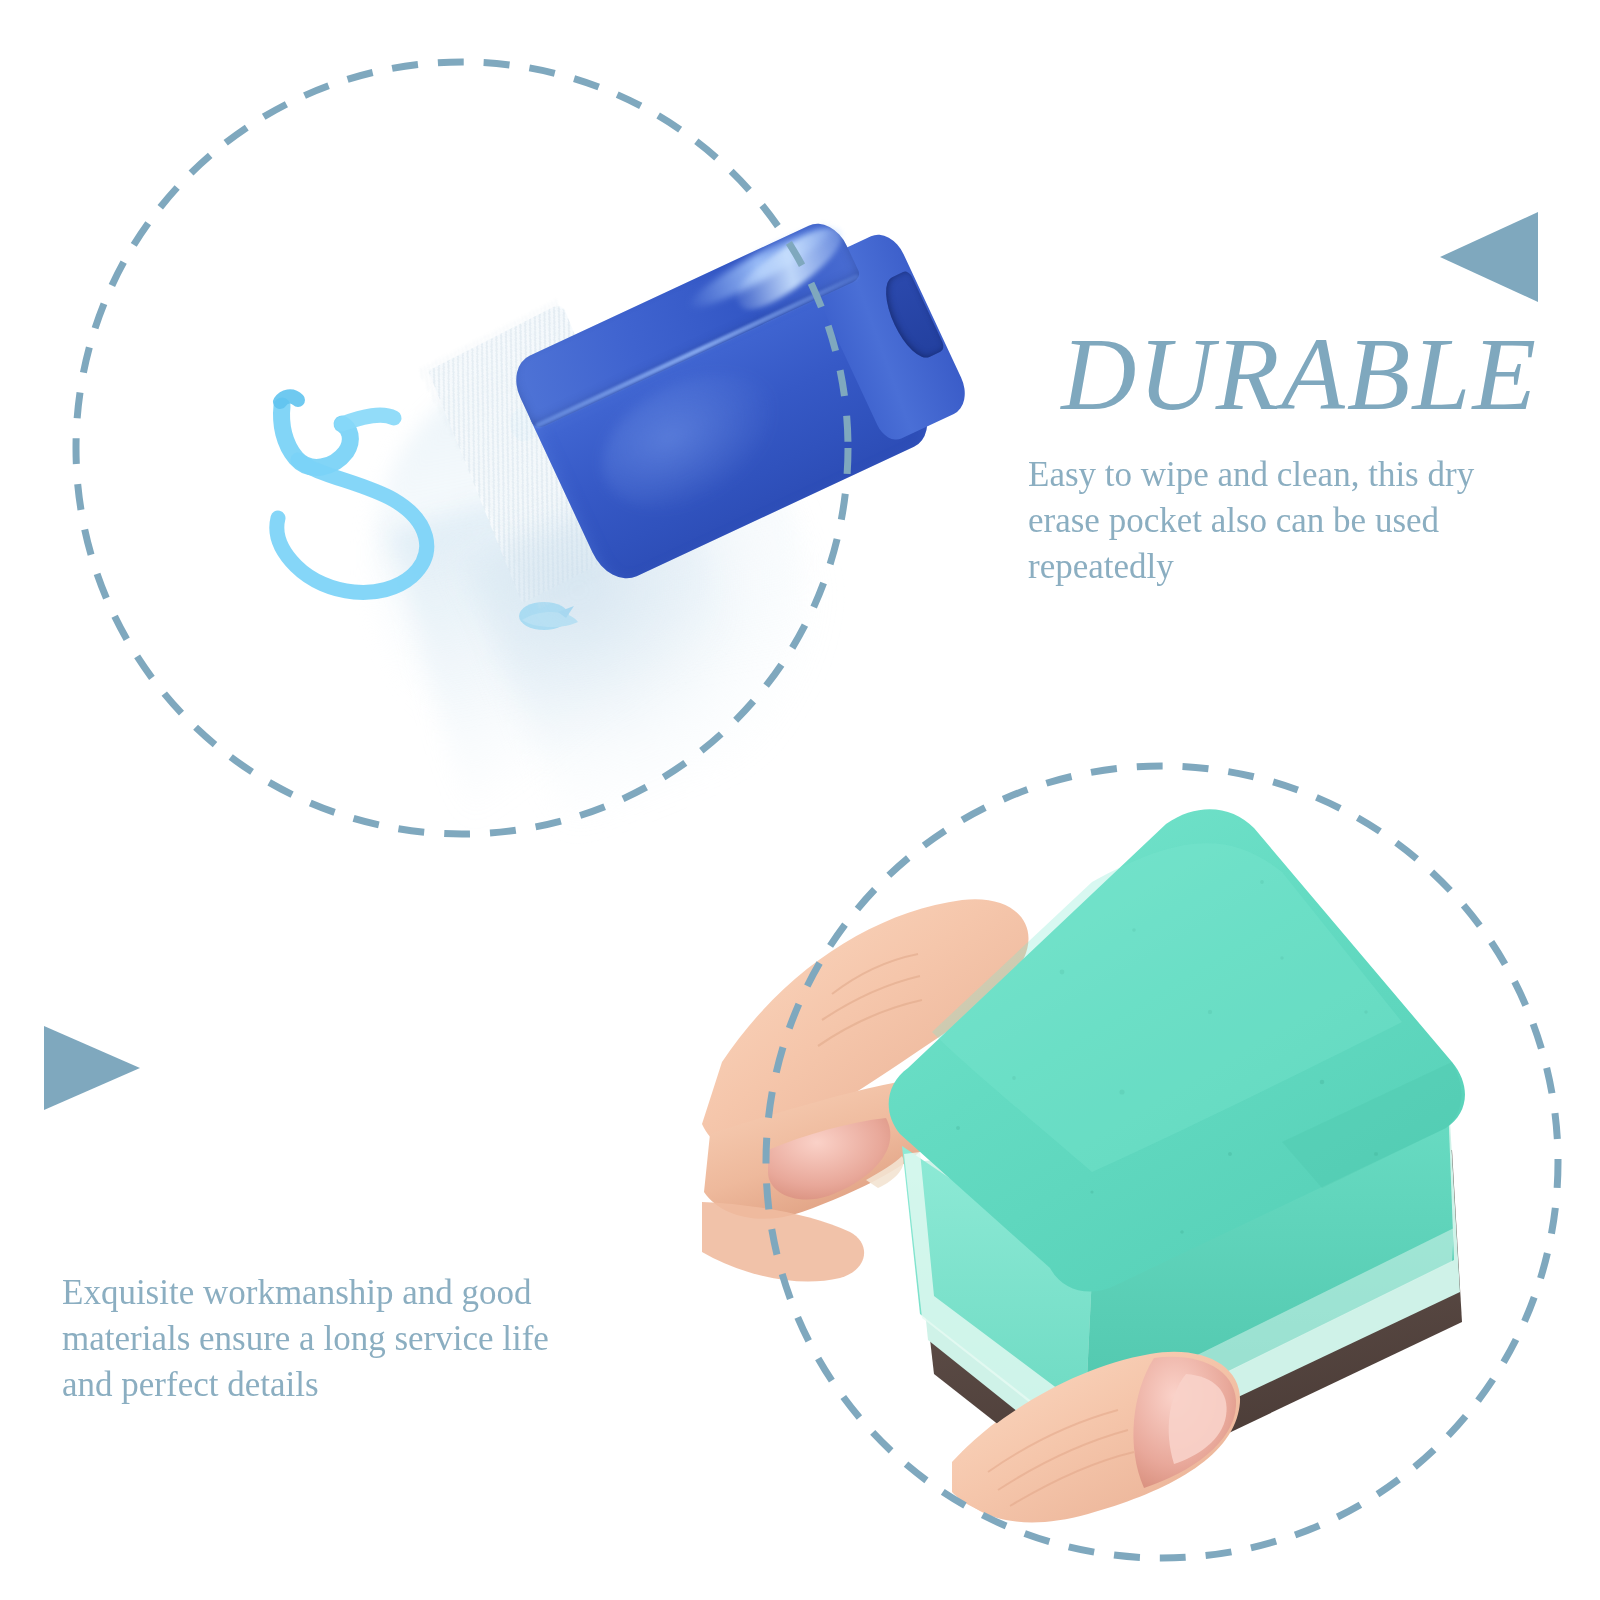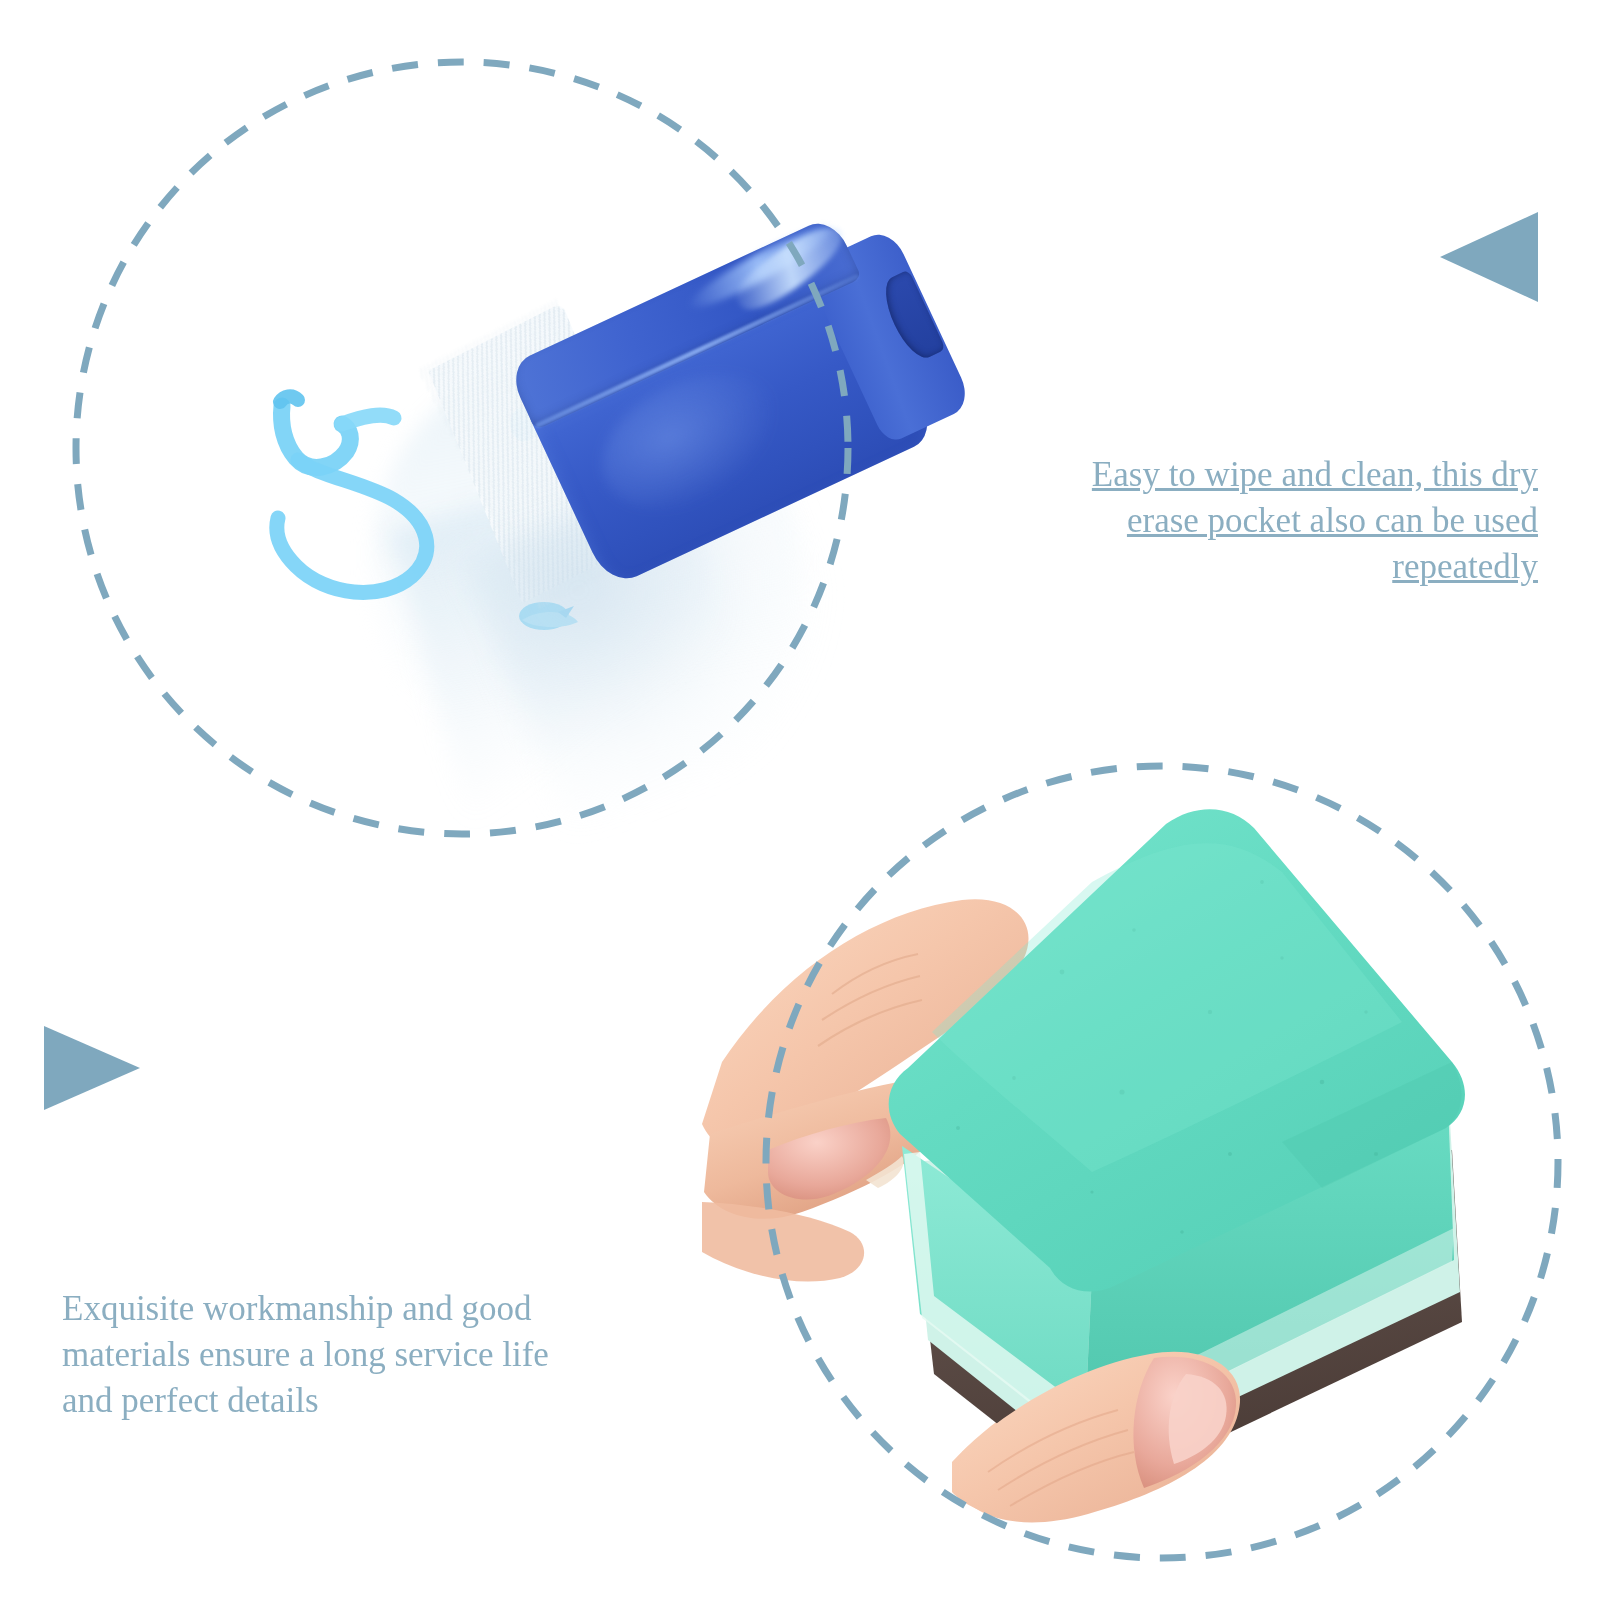--- a/index.html
+++ b/index.html
@@ -191,24 +191,24 @@
   }
   .body-copy {
     position: absolute;
     color: #8BAEC1;
     font-size: 35px;
     line-height: 1.32;
     font-weight: 400;
   }
 
   #durable-title { right: 62px; top: 322px; font-size: 104px; text-align: right; }
-  #durable-copy  { right: 62px; top: 452px; width: 510px; text-align: right; text-decoration: underline; }
+  #durable-copy  { right: 62px; top: 452px; width: 510px; text-align: left; }
 
   #clean-title { left: 62px; top: 1128px; font-size: 104px; text-align: left; }
-  #clean-copy  { left: 62px; top: 1270px; width: 540px; text-align: left; margin-top: 16px; }
+  #clean-copy  { left: 62px; top: 1270px; width: 540px; text-align: left; }
 
   
   .tri { position: absolute; width: 0; height: 0; }
   #tri-right-top {
     right: 62px; top: 212px;
     border-top: 45px solid transparent;
     border-bottom: 45px solid transparent;
     border-right: 98px solid #7FA8BE;
   }
   #tri-left-bottom {
@@ -397,18 +397,19 @@
     </svg>
   </div>
 
   <div class="dashed-circle" id="circle-bottom">
     <svg viewBox="0 0 800 800">
       <circle cx="400" cy="400" r="396" fill="none" stroke="#7FA8BE" stroke-width="7" stroke-dasharray="26 20" stroke-linecap="butt"></circle>
     </svg>
   </div>
 
   <div class="tri" id="tri-right-top"></div>
+  <div class="headline" id="durable-title">DURABLE</div>
   <div class="body-copy" id="durable-copy">Easy to wipe and clean, this dry erase pocket also can be used repeatedly</div>
 
   <div class="tri" id="tri-left-bottom"></div>
   <div class="body-copy" id="clean-copy">Exquisite workmanship and good materials ensure a long service life and perfect details</div>
 
 </div>
 
 </body></html>

